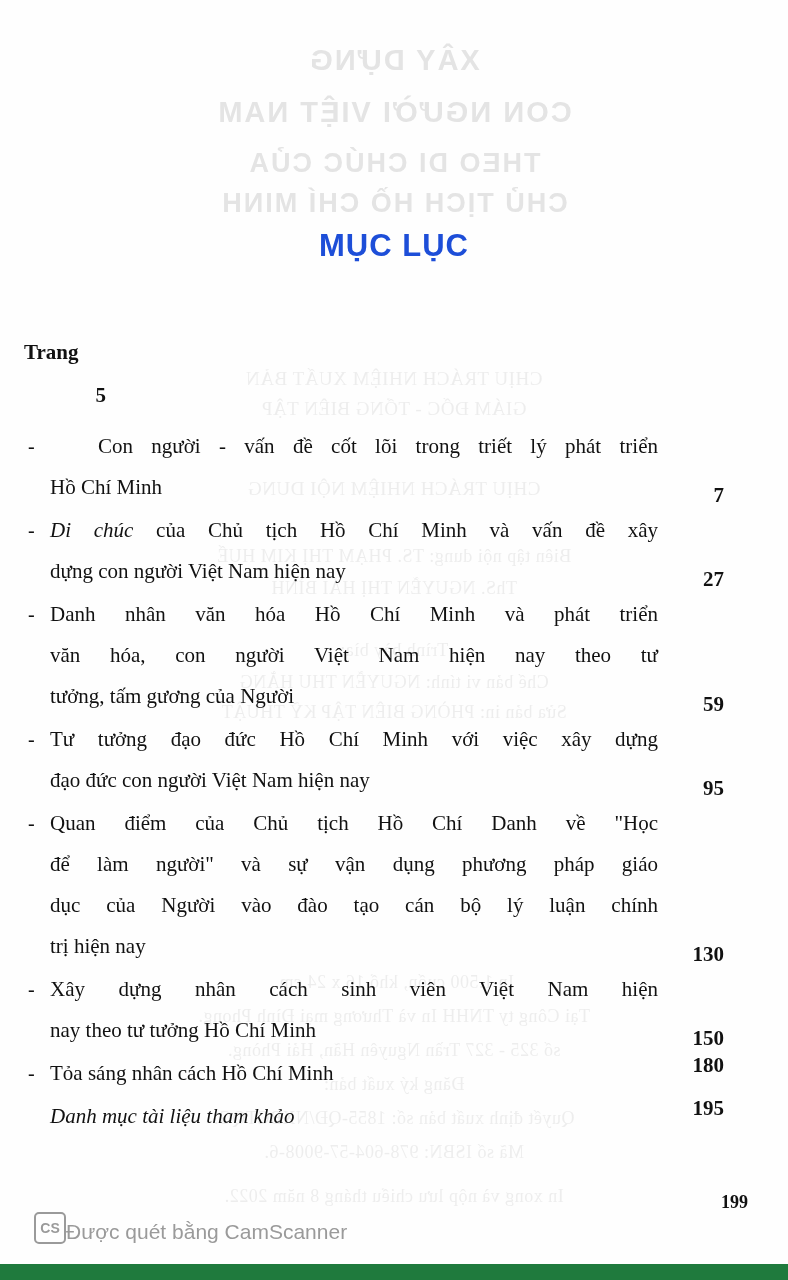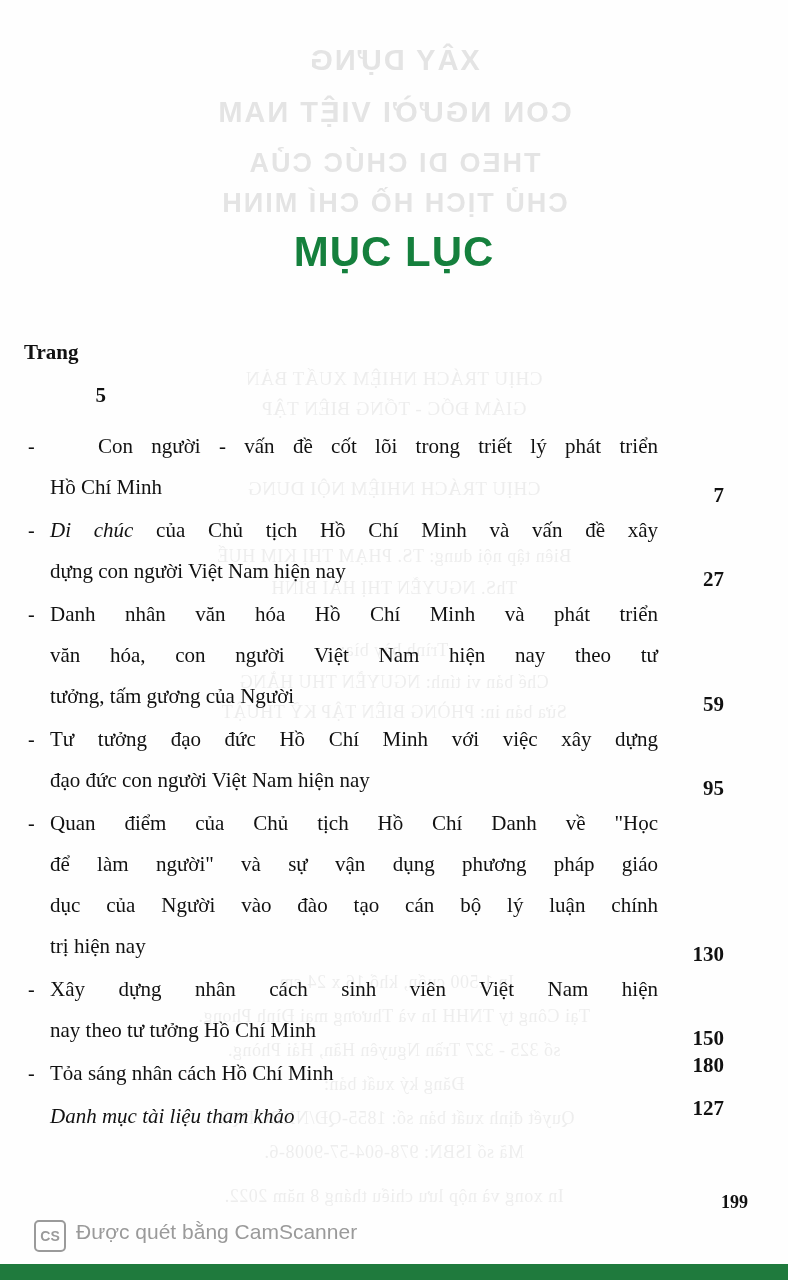--- a/index.html
+++ b/index.html
@@ -44,23 +44,23 @@
   }
 
   .title {
     position: absolute;
     top: 228px;
     left: 0;
     right: 0;
     text-align: center;
     font-family: "Liberation Sans", sans-serif;
     font-weight: bold;
-    font-size: 42px;
+    font-size: 31px;
     letter-spacing: 1px;
-    color: #15803d;
+    color: #1d4ed8;
   }
 
   .toc {
     position: absolute;
     top: 340px;
     left: 24px;
     width: 716px;
   }
 
   .trang {
@@ -121,24 +121,23 @@
     right: 40px;
     top: 1192px;
     font-size: 18px;
     font-weight: bold;
   }
 
   
   .watermark {
     position: absolute;
     left: 34px;
-    bottom: 28px;
+    bottom: 36px;
     display: flex;
-    align-items: flex-start;
-    gap: 10px;
+    align-items: flex-end;
     color: #9a9a9a;
     font-family: "Liberation Sans", sans-serif;
     font-size: 21px;
   }
   .cs-badge {
     width: 28px;
     height: 28px;
     border: 2px solid #9a9a9a;
     border-radius: 5px;
     font-size: 14px;
@@ -249,21 +248,21 @@
           <div class="text">
             <div>Tỏa sáng nhân cách Hồ Chí Minh</div>
           </div>
           <div class="pageno">180</div>
         </div>
         <div class="entry noindent">
           <div class="bullet">-</div>
           <div class="text italic">
             <div>Danh mục tài liệu tham khảo</div>
           </div>
-          <div class="pageno">127</div>
+          <div class="pageno">195</div>
         </div>
       </div>
   </div>
 
   <div class="lastno">199</div>
 
   <div class="watermark">
     <div class="cs-badge">CS</div>
     <div>Được quét bằng CamScanner</div>
   </div>

